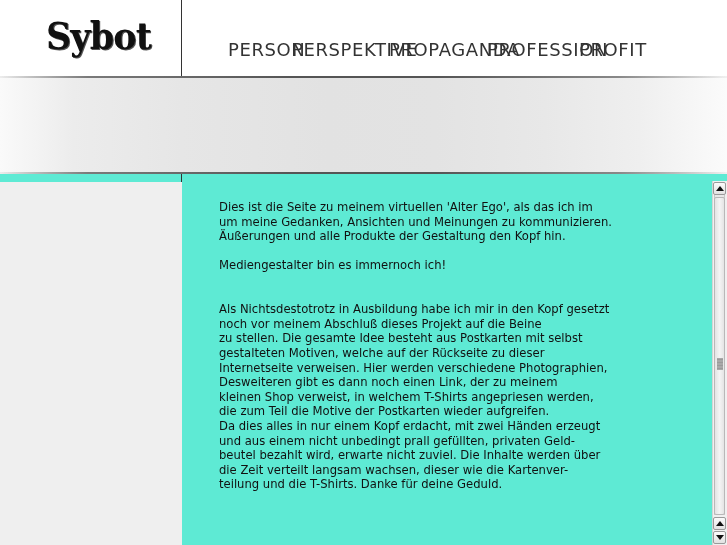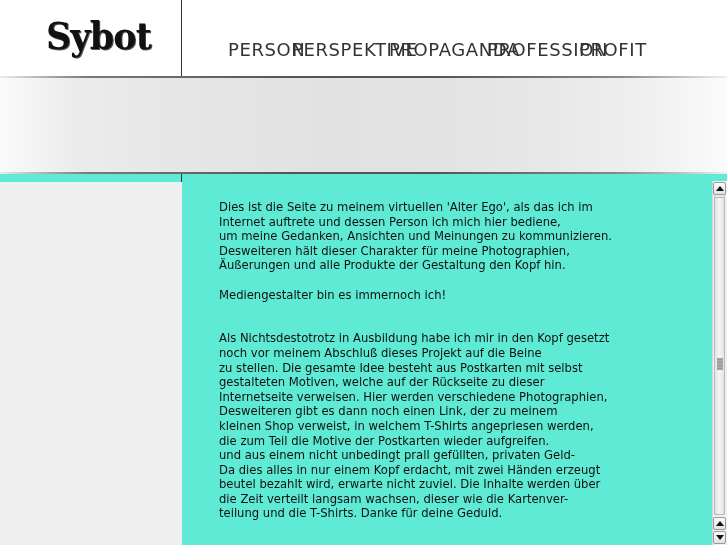--- a/index.html
+++ b/index.html
@@ -196,38 +196,36 @@
   <div class="banner">
     <div class="banner-line-top"></div>
     <div class="banner-line-bottom"></div>
   </div>
   <div class="tick-divider"></div>
 
   <aside class="sidebar"></aside>
 
   <main class="content" id="content">
       <div class="line">Dies ist die Seite zu meinem virtuellen 'Alter Ego', als das ich im</div>
-      <div class="line">Internet auftrete und dessen Person ich mich hier bediene,</div>
       <div class="line">um meine Gedanken, Ansichten und Meinungen zu kommunizieren.</div>
-      <div class="line">Desweiteren hält dieser Charakter für meine Photographien,</div>
       <div class="line">Äußerungen und alle Produkte der Gestaltung den Kopf hin.</div>
       <div class="gap"></div>
       <div class="line">Mediengestalter bin es immernoch ich!</div>
       <div class="gap"></div>
       <div class="gap"></div>
       <div class="line">Als Nichtsdestotrotz in Ausbildung habe ich mir in den Kopf gesetzt</div>
       <div class="line">noch vor meinem Abschluß dieses Projekt auf die Beine</div>
       <div class="line">zu stellen. Die gesamte Idee besteht aus Postkarten mit selbst</div>
       <div class="line">gestalteten Motiven, welche auf der Rückseite zu dieser</div>
       <div class="line">Internetseite verweisen. Hier werden verschiedene Photographien,</div>
       <div class="line">Desweiteren gibt es dann noch einen Link, der zu meinem</div>
       <div class="line">kleinen Shop verweist, in welchem T-Shirts angepriesen werden,</div>
       <div class="line">die zum Teil die Motive der Postkarten wieder aufgreifen.</div>
+      <div class="line">Da dies alles in nur einem Kopf erdacht, mit zwei Händen erzeugt</div>
       <div class="line">und aus einem nicht unbedingt prall gefüllten, privaten Geld-</div>
-      <div class="line">Da dies alles in nur einem Kopf erdacht, mit zwei Händen erzeugt</div>
       <div class="line">beutel bezahlt wird, erwarte nicht zuviel. Die Inhalte werden über</div>
       <div class="line">die Zeit verteilt langsam wachsen, dieser wie die Kartenver-</div>
       <div class="line">teilung und die T-Shirts. Danke für deine Geduld.</div>
     </main>
 
   <div class="scrollbar">
     <div class="scroll-btn" style="top:1px">
       <svg width="8" height="6" viewBox="0 0 8 6">
           <path d="M0 5 L4 0 L8 5 Z" fill="#111"></path>
         </svg>

